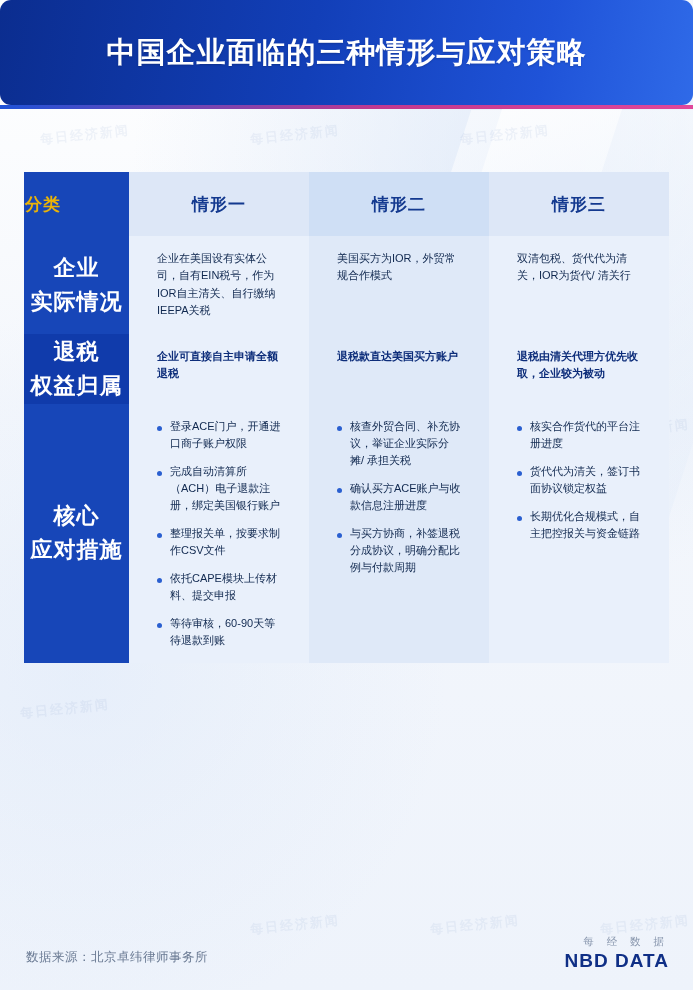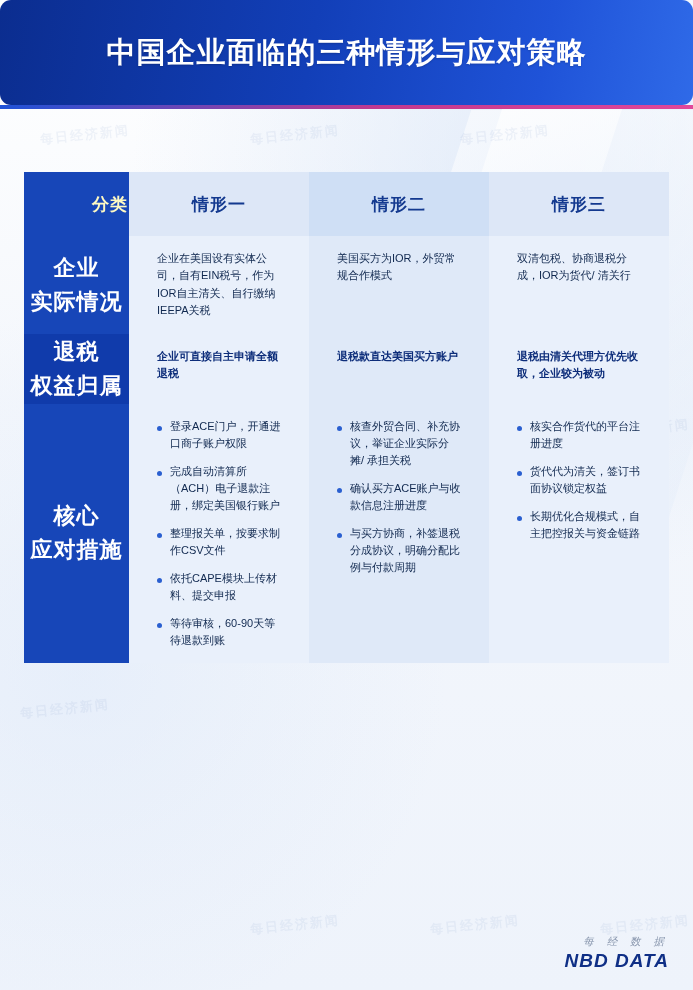--- a/index.html
+++ b/index.html
@@ -73,25 +73,25 @@
     width:645px;
     table-layout:fixed;
   }
   col.c0{width:105px;}
   col.c1{width:180px;}
   col.c2{width:180px;}
   col.c3{width:180px;}
 
   th.corner{
     background:#1746b8;
-    color:#fef9c3;
+    color:#eab308;
     font-size:17px;
     font-weight:bold;
     height:62px;
-    text-align:right;
+    text-align:left;
     letter-spacing:1px;
   }
   th.colhead{
     background:#dde7f7;
     color:#13398f;
     font-size:17px;
     font-weight:bold;
     height:62px;
     text-align:center;
     letter-spacing:1px;
@@ -143,21 +143,20 @@
     position:absolute;left:0;bottom:0;width:693px;height:62px;
   }
   .source{
     position:absolute;left:26px;bottom:24px;
     font-size:12.5px;color:#6a7a93;
     letter-spacing:.5px;
   }
   .brand{
     position:absolute;right:24px;bottom:18px;
     text-align:right;
-    font-style:italic;
   }
   .brand-top{
     font-size:10.5px;color:#8896ad;letter-spacing:5px;
   }
   .brand-main{
     font-size:19px;color:#0f2f86;font-weight:bold;letter-spacing:1px;margin-top:1px;
   }
 </style>
 </head>
 <body>
@@ -199,21 +198,21 @@
       </thead>
       <tbody>
 
         <tr>
           <td class="rowhead">
             <div>企业</div>
             <div>实际情况</div>
           </td>
           <td class="cell">企业在美国设有实体公司，自有EIN税号，作为IOR自主清关、自行缴纳IEEPA关税</td>
           <td class="cell alt">美国买方为IOR，外贸常规合作模式</td>
-          <td class="cell">双清包税、协商退税分成，IOR为货代/ 清关行</td>
+          <td class="cell">双清包税、货代代为清关，IOR为货代/ 清关行</td>
         </tr>
 
         <tr>
           <td class="rowhead dark">
             <div>退税</div>
             <div>权益归属</div>
           </td>
           <td class="cell bold">企业可直接自主申请全额退税</td>
           <td class="cell alt bold">退税款直达美国买方账户</td>
           <td class="cell bold">退税由清关代理方优先收取，企业较为被动</td>
@@ -247,19 +246,20 @@
               <li>长期优化合规模式，自主把控报关与资金链路</li>
             </ul>
           </td>
         </tr>
 
       </tbody>
     </table>
   </div>
 
   <div class="footer">
+    <div class="source">数据来源：北京卓纬律师事务所</div>
     <div class="brand">
       <div class="brand-top">每 经 数 据</div>
       <div class="brand-main">NBD DATA</div>
     </div>
   </div>
 
 </div>
 
 </body></html>

